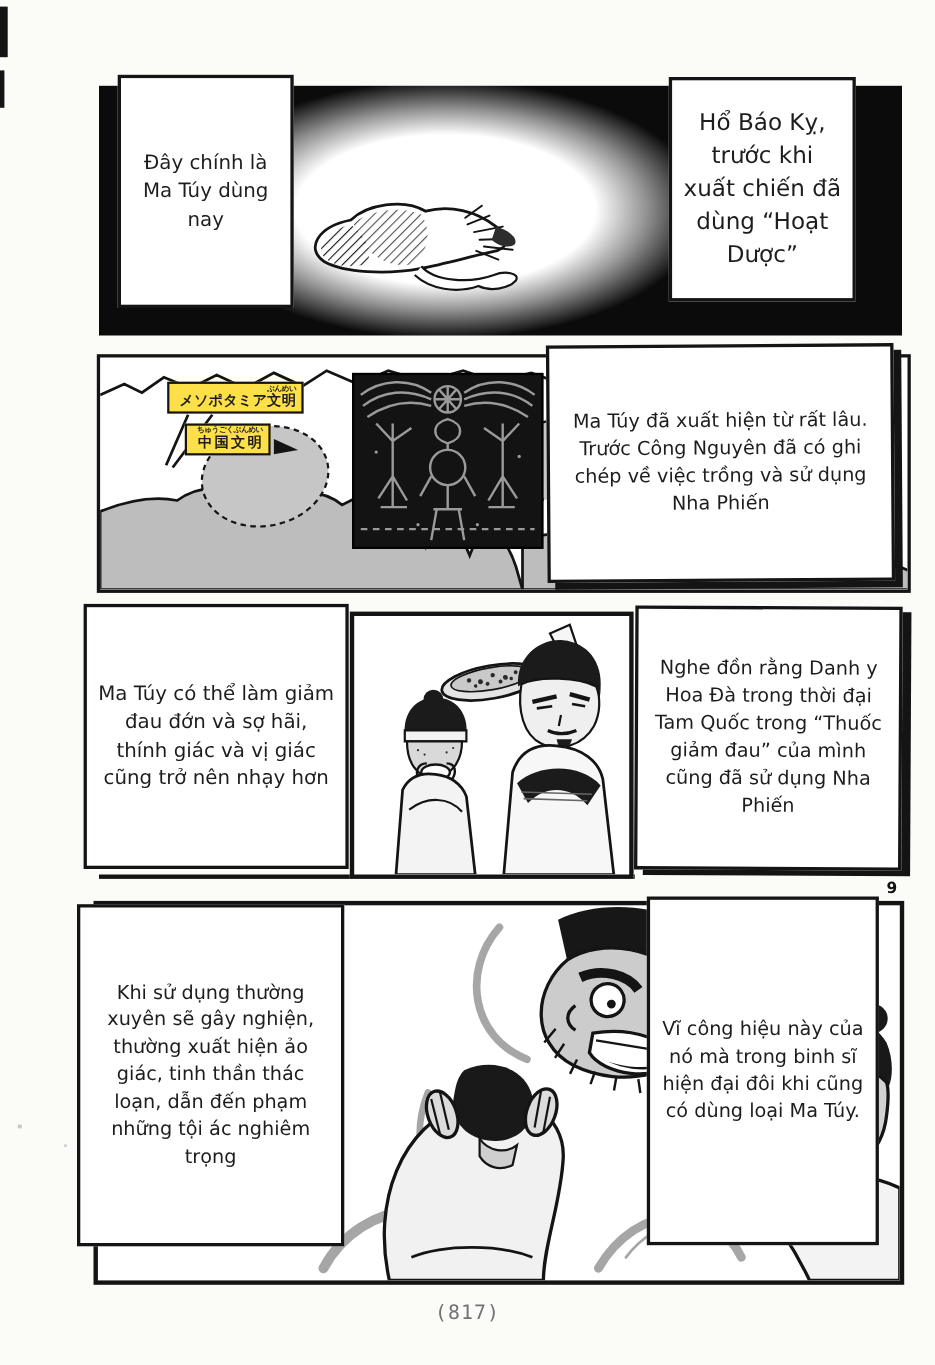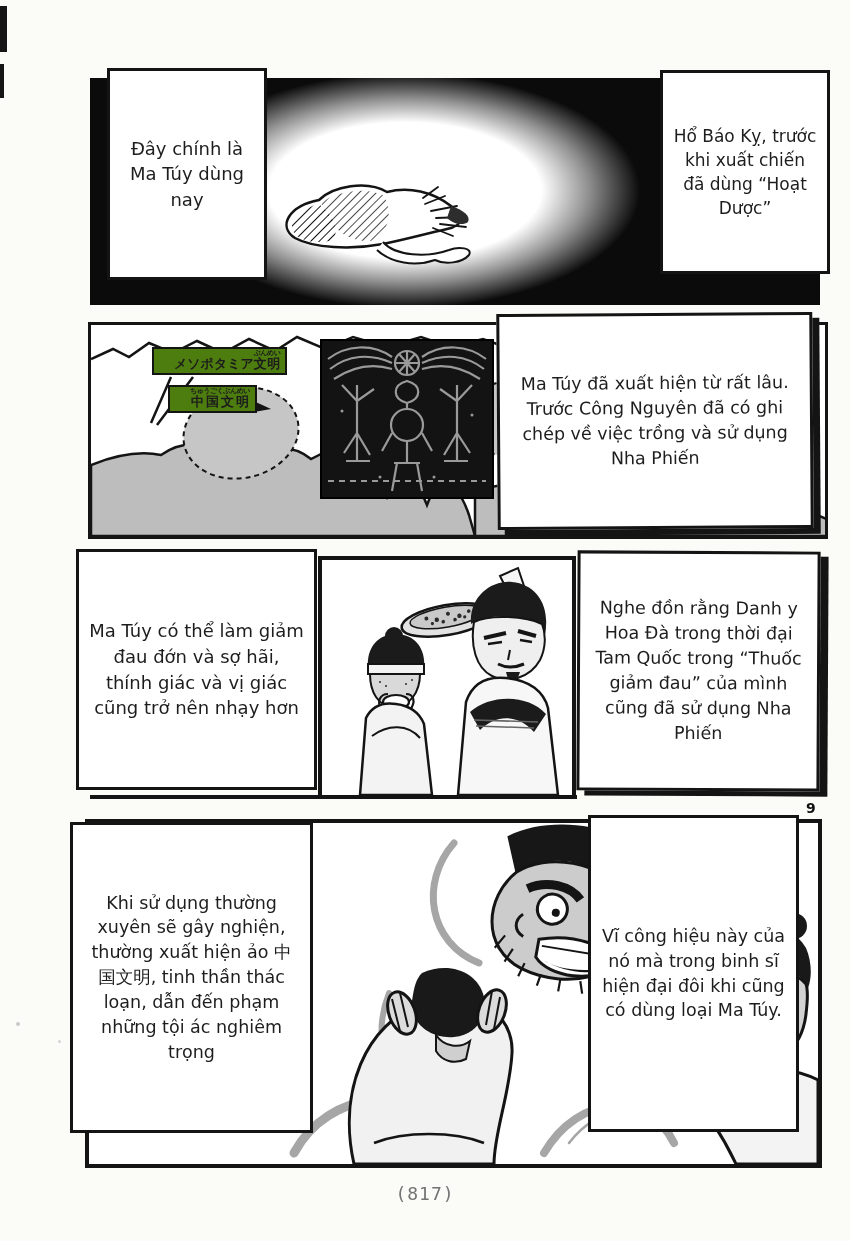--- a/index.html
+++ b/index.html
@@ -12,22 +12,22 @@
   .abs{position:absolute;}
   .panel{position:absolute;box-sizing:border-box;background:#fff;border:3px solid #141414;}
   .bubble{
     position:absolute;box-sizing:border-box;background:#fff;border:3px solid #141414;
     display:flex;align-items:center;justify-content:center;text-align:center;
     padding:8px 10px;z-index:6;line-height:1.42;color:#1d1d1d;
   }
   .bubble .txt{display:block;}
   svg{display:block;}
   .maplabel{
-    position:absolute;background:#4d7c0f;border:2px solid #141414;box-sizing:border-box;
-    font-weight:bold;font-size:13px;line-height:1.05;padding:1px 5px 2px 20px;
+    position:absolute;background:#fde047;border:2px solid #141414;box-sizing:border-box;
+    font-weight:bold;font-size:13px;line-height:1.05;padding:1px 5px 2px 9px;
     white-space:nowrap;z-index:7;text-align:center;
   }
   .maplabel rt{font-size:7px;font-weight:bold;letter-spacing:-0.5px;}
   .pagenum-side{position:absolute;font-size:14px;font-weight:bold;z-index:9;color:#111;}
   .pagenum-bottom{
     position:absolute;left:0;top:1183px;width:850px;text-align:center;
     font-family:"DejaVu Sans Mono", monospace;font-size:18px;letter-spacing:1px;color:#737373;z-index:9;
   }
   .artifact{position:absolute;background:#151515;z-index:2;}
   .dot{position:absolute;border-radius:50%;z-index:1;}
@@ -54,21 +54,21 @@
     <path d="M46,37 C60,26 88,20 108,29 C118,44 114,62 102,74 C84,78 66,70 58,58 C52,49 49,43 46,37 Z" fill="url(#hatch)" opacity=".75"></path>
     <path d="M150,38 l20,-8 M156,45 l26,-5 M161,52 l28,-1 M148,32 l15,-11 M165,58 l26,3 M158,62 l20,8" stroke="#141414" stroke-width="1.8" stroke-linecap="round"></path>
     <path d="M176,40 C188,44 196,50 193,56 C188,60 178,58 172,52" fill="#2d2d2d"></path>
     <path d="M108,76 C120,90 152,92 174,84 C184,80 198,82 194,89 C187,97 170,99 160,94 C140,101 116,97 102,84" fill="#ffffff" stroke="#141414" stroke-width="2"></path>
   </svg>
 </div>
 
 <div class="bubble" style="left:107px;top:68px;width:160px;height:212px;font-size:18px;">
   <span class="txt">Đây chính là Ma Túy dùng nay</span>
 </div>
-<div class="bubble" style="left:660px;top:70px;width:170px;height:204px;font-size:17px;justify-content:center;">
+<div class="bubble" style="left:608px;top:70px;width:170px;height:204px;font-size:21px;justify-content:center;">
   <span class="txt">Hổ Báo Kỵ, trước khi xuất chiến đã dùng “Hoạt Dược”</span>
 </div>
 
 <div class="panel" style="left:88px;top:322px;width:740px;height:217px;z-index:1;overflow:hidden;">
   <svg width="734" height="211" viewBox="0 0 734 211">
 
     <path d="M0,34 L22,24 L38,32 L58,18 L82,28 L106,16 L132,28 L158,14 L184,26 L206,12 L234,24 L262,12 L296,22 L330,12 L360,22 L392,14 L420,24" fill="none" stroke="#141414" stroke-width="2.5"></path>
     <path d="M420,24 C440,40 436,66 452,84 C466,100 462,124 474,140" fill="none" stroke="#141414" stroke-width="2.5"></path>
 
     <path d="M600,30 C632,52 642,96 620,134" fill="none" stroke="#141414" stroke-width="2.5"></path>
@@ -247,21 +247,21 @@
         <circle cx="114" cy="120" r="1.4"></circle>
           <circle cx="52" cy="120" r="1.2"></circle>
           <circle cx="100" cy="118" r="1.2"></circle>
       </g>
       <path d="M0,152 C22,182 42,204 62,246 L144,246 L144,162 C120,150 98,150 82,156 Z" fill="#f3f3f3" stroke="#141414" stroke-width="3"></path>
     </g>
   </svg>
 </div>
 
 <div class="bubble" style="left:70px;top:822px;width:243px;height:311px;font-size:17.5px;">
-  <span class="txt">Khi sử dụng thường xuyên sẽ gây nghiện, thường xuất hiện ảo 中国文明, tinh thần thác loạn, dẫn đến phạm những tội ác nghiêm trọng</span>
+  <span class="txt">Khi sử dụng thường xuyên sẽ gây nghiện, thường xuất hiện ảo giác, tinh thần thác loạn, dẫn đến phạm những tội ác nghiêm trọng</span>
 </div>
 <div class="bubble" style="left:588px;top:815px;width:211px;height:317px;font-size:17.5px;">
   <span class="txt">Vĩ công hiệu này của nó mà trong binh sĩ hiện đại đôi khi cũng có dùng loại Ma Túy.</span>
 </div>
 
 <div class="pagenum-bottom">
   <span>(817)</span>
 </div>
 
 </body></html>

